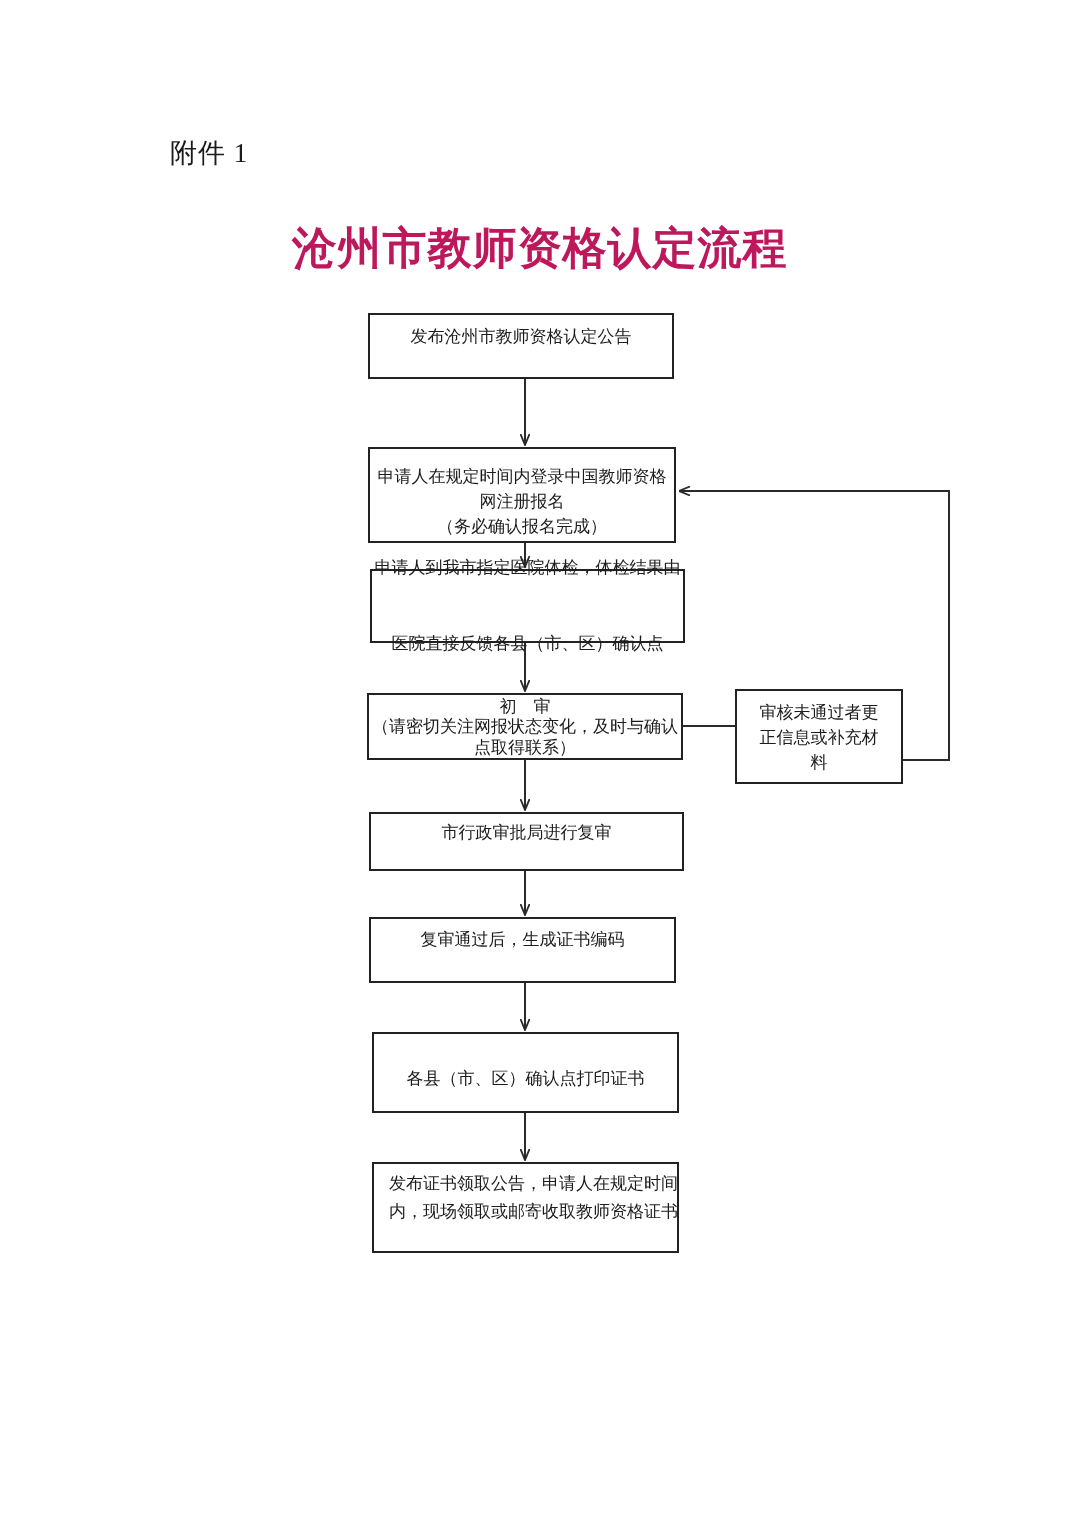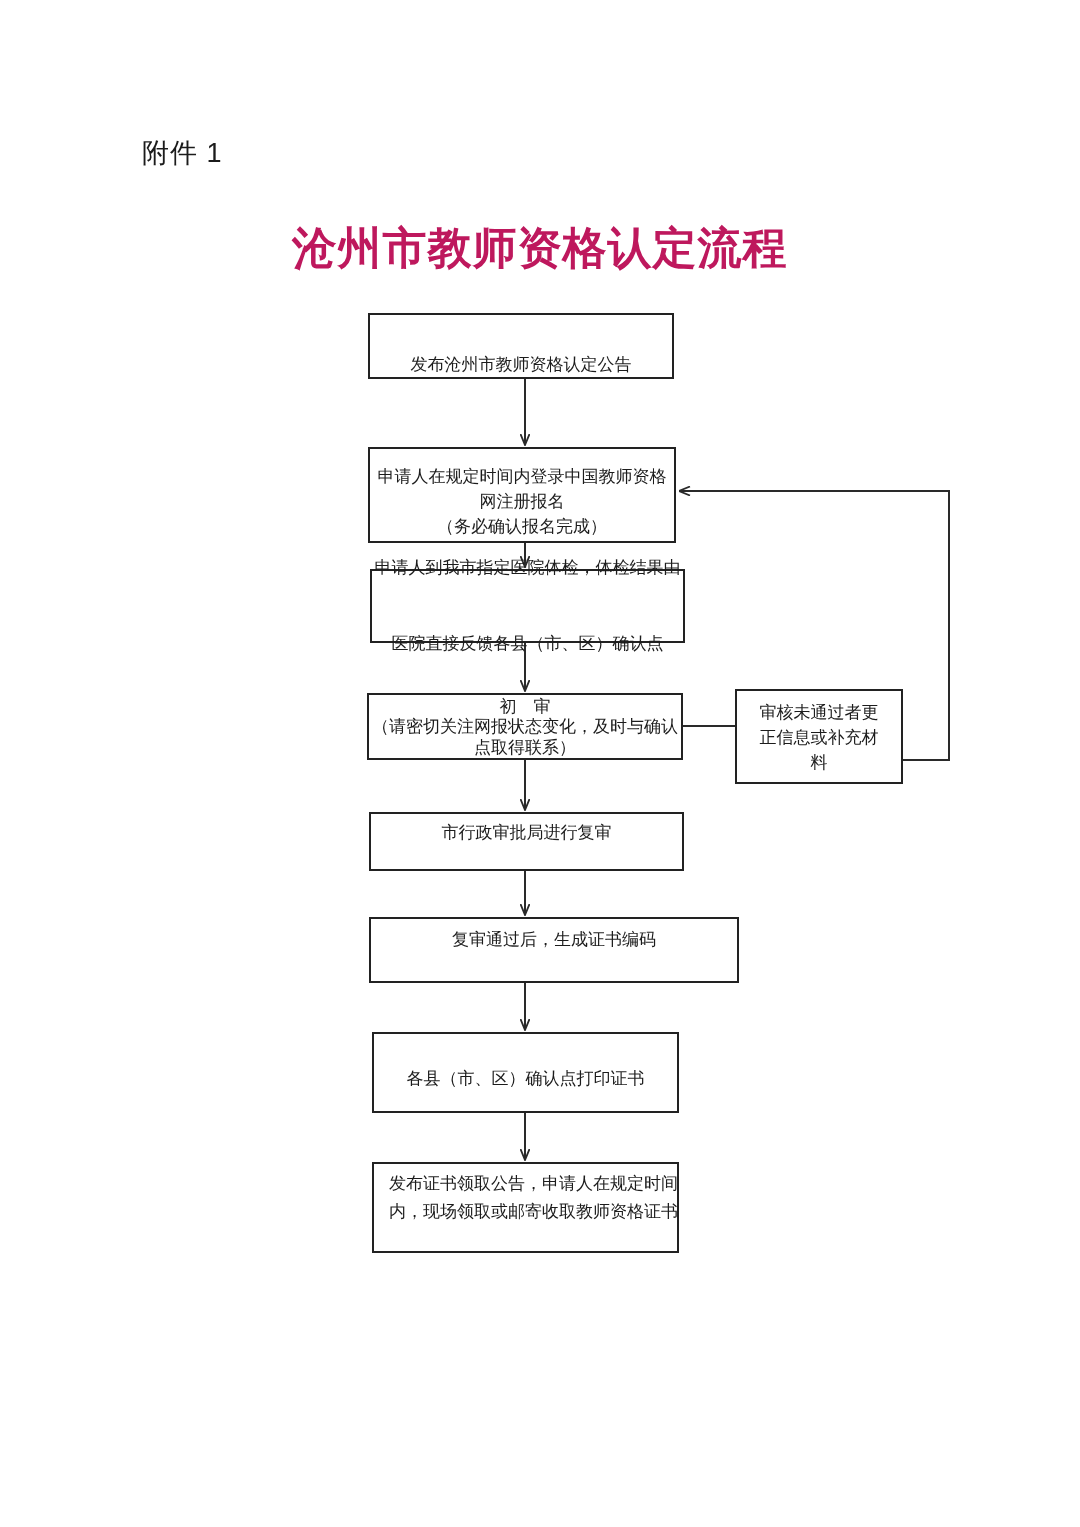--- a/index.html
+++ b/index.html
@@ -11,23 +11,23 @@
     position: relative;
     width: 1080px;
     height: 1527px;
     background: #ffffff;
     font-family: "Liberation Serif", "DejaVu Serif", serif;
     color: #1c1c1c;
     overflow: hidden;
   }
   .attachment-label {
     position: absolute;
-    left: 142px;
+    left: 170px;
     top: 133px;
-    font-family: Liberation Sans, sans-serif;
+    font-family: Liberation Serif, serif;
     font-size: 27px;
     line-height: 40px;
     color: #1b1b1b;
     letter-spacing: 1px;
   }
   .doc-title {
     position: absolute;
     left: 0;
     top: 222px;
     width: 1080px;
@@ -54,27 +54,27 @@
     display: flex;
     flex-direction: column;
     align-items: center;
     text-align: center;
     font-size: 17px;
     color: #1c1c1c;
     z-index: 2;
   }
   .flow-box .line { white-space: nowrap; }
 
-  .node-announce  { left: 368px; top: 313px;  width: 306px; height: 66px; padding-top: 10px; line-height: 24px; justify-content: flex-end; }
+  .node-announce  { left: 368px; top: 313px;  width: 306px; height: 66px; padding-top: 10px; line-height: 24px; }
   .node-register  { left: 368px; top: 447px;  width: 308px; height: 96px; padding-top: 15px; line-height: 25px; }
   .node-physical  { left: 370px; top: 569px;  width: 315px; height: 74px; justify-content: center; line-height: 28px; gap: 48px; }
   .node-initial   { left: 367px; top: 693px;  width: 316px; height: 67px; padding-top: 3px;  line-height: 20.5px; justify-content: flex-end; }
   .node-correction{ left: 735px; top: 689px;  width: 168px; height: 95px; padding-top: 9px;  line-height: 25px; }
   .node-recheck   { left: 369px; top: 812px;  width: 315px; height: 59px; padding-top: 7px;  line-height: 24px; }
-  .node-certcode  { left: 369px; top: 917px;  width: 370px; height: 66px; padding-top: 9px;  line-height: 24px; }
+  .node-certcode  { left: 369px; top: 917px;  width: 307px; height: 66px; padding-top: 9px;  line-height: 24px; }
   .node-print     { left: 372px; top: 1032px; width: 307px; height: 81px; padding-top: 33px; line-height: 24px; }
   .node-receive   { left: 372px; top: 1162px; width: 307px; height: 91px; padding-top: 6px;  line-height: 28px;
                     align-items: flex-start; text-align: left; padding-left: 15px; padding-right: 6px; }
 </style>
 </head>
 <body>
 
 <div class="page">
 
   <div class="attachment-label">附件 1</div>

